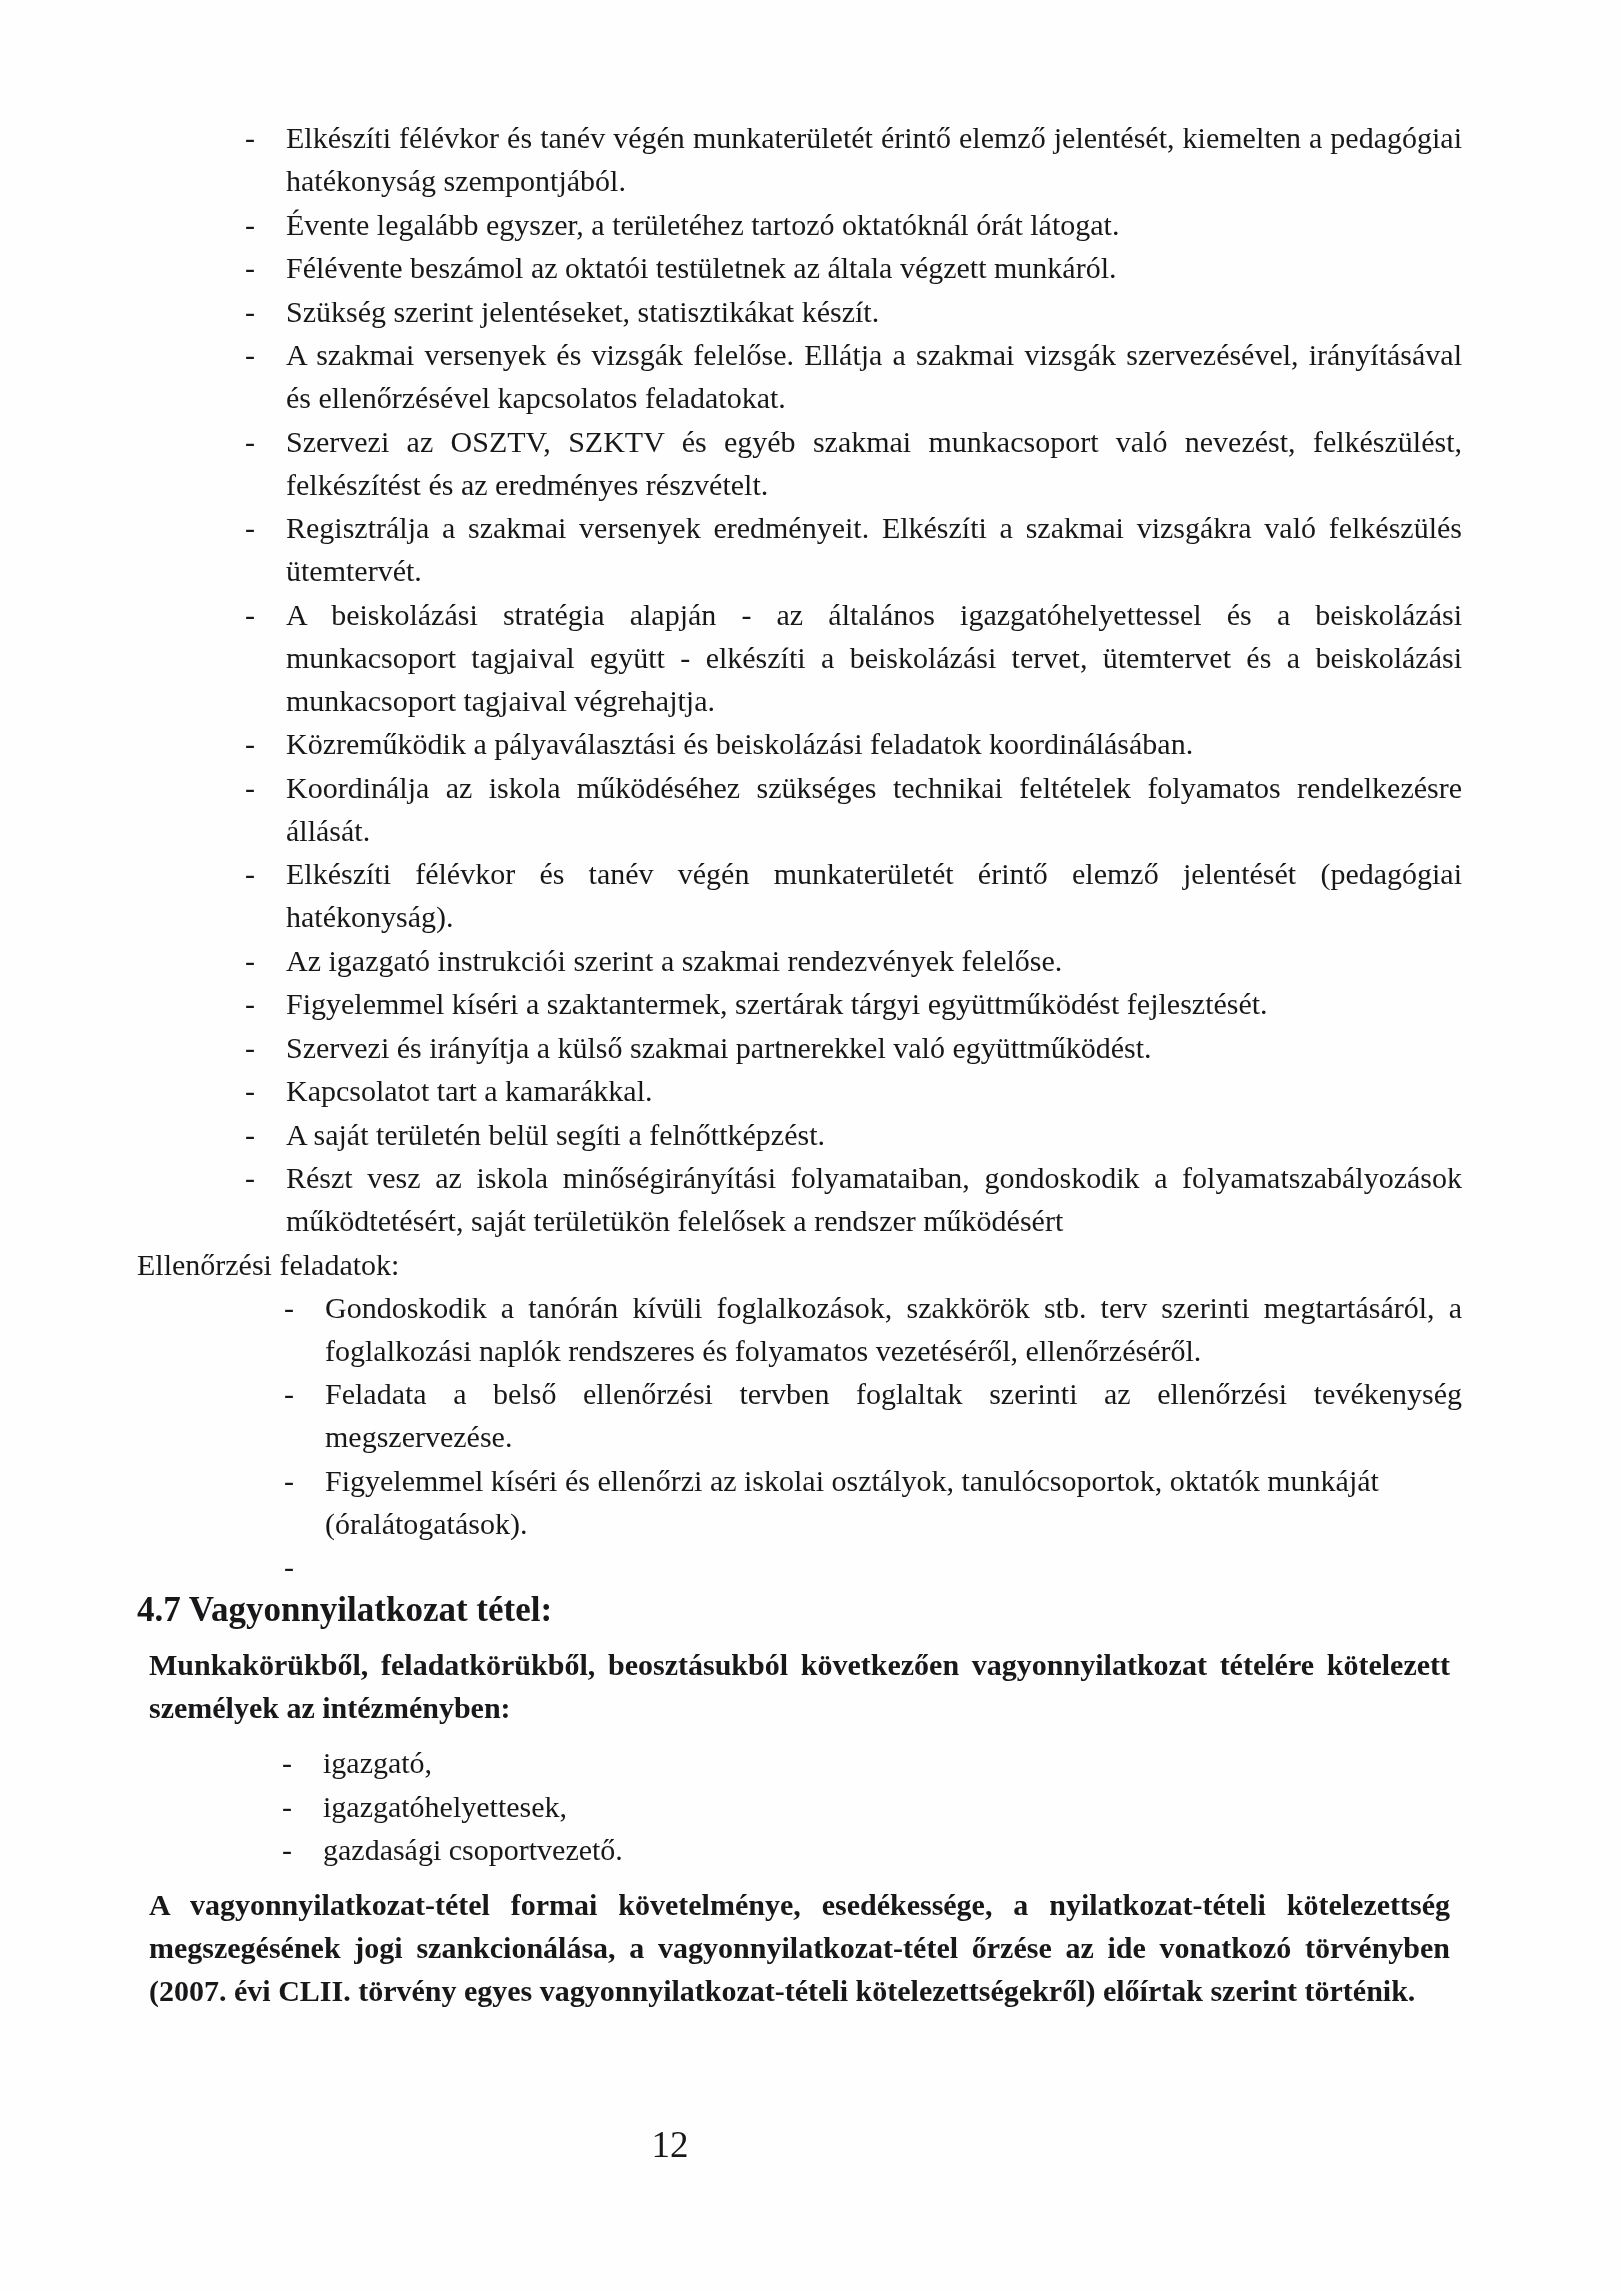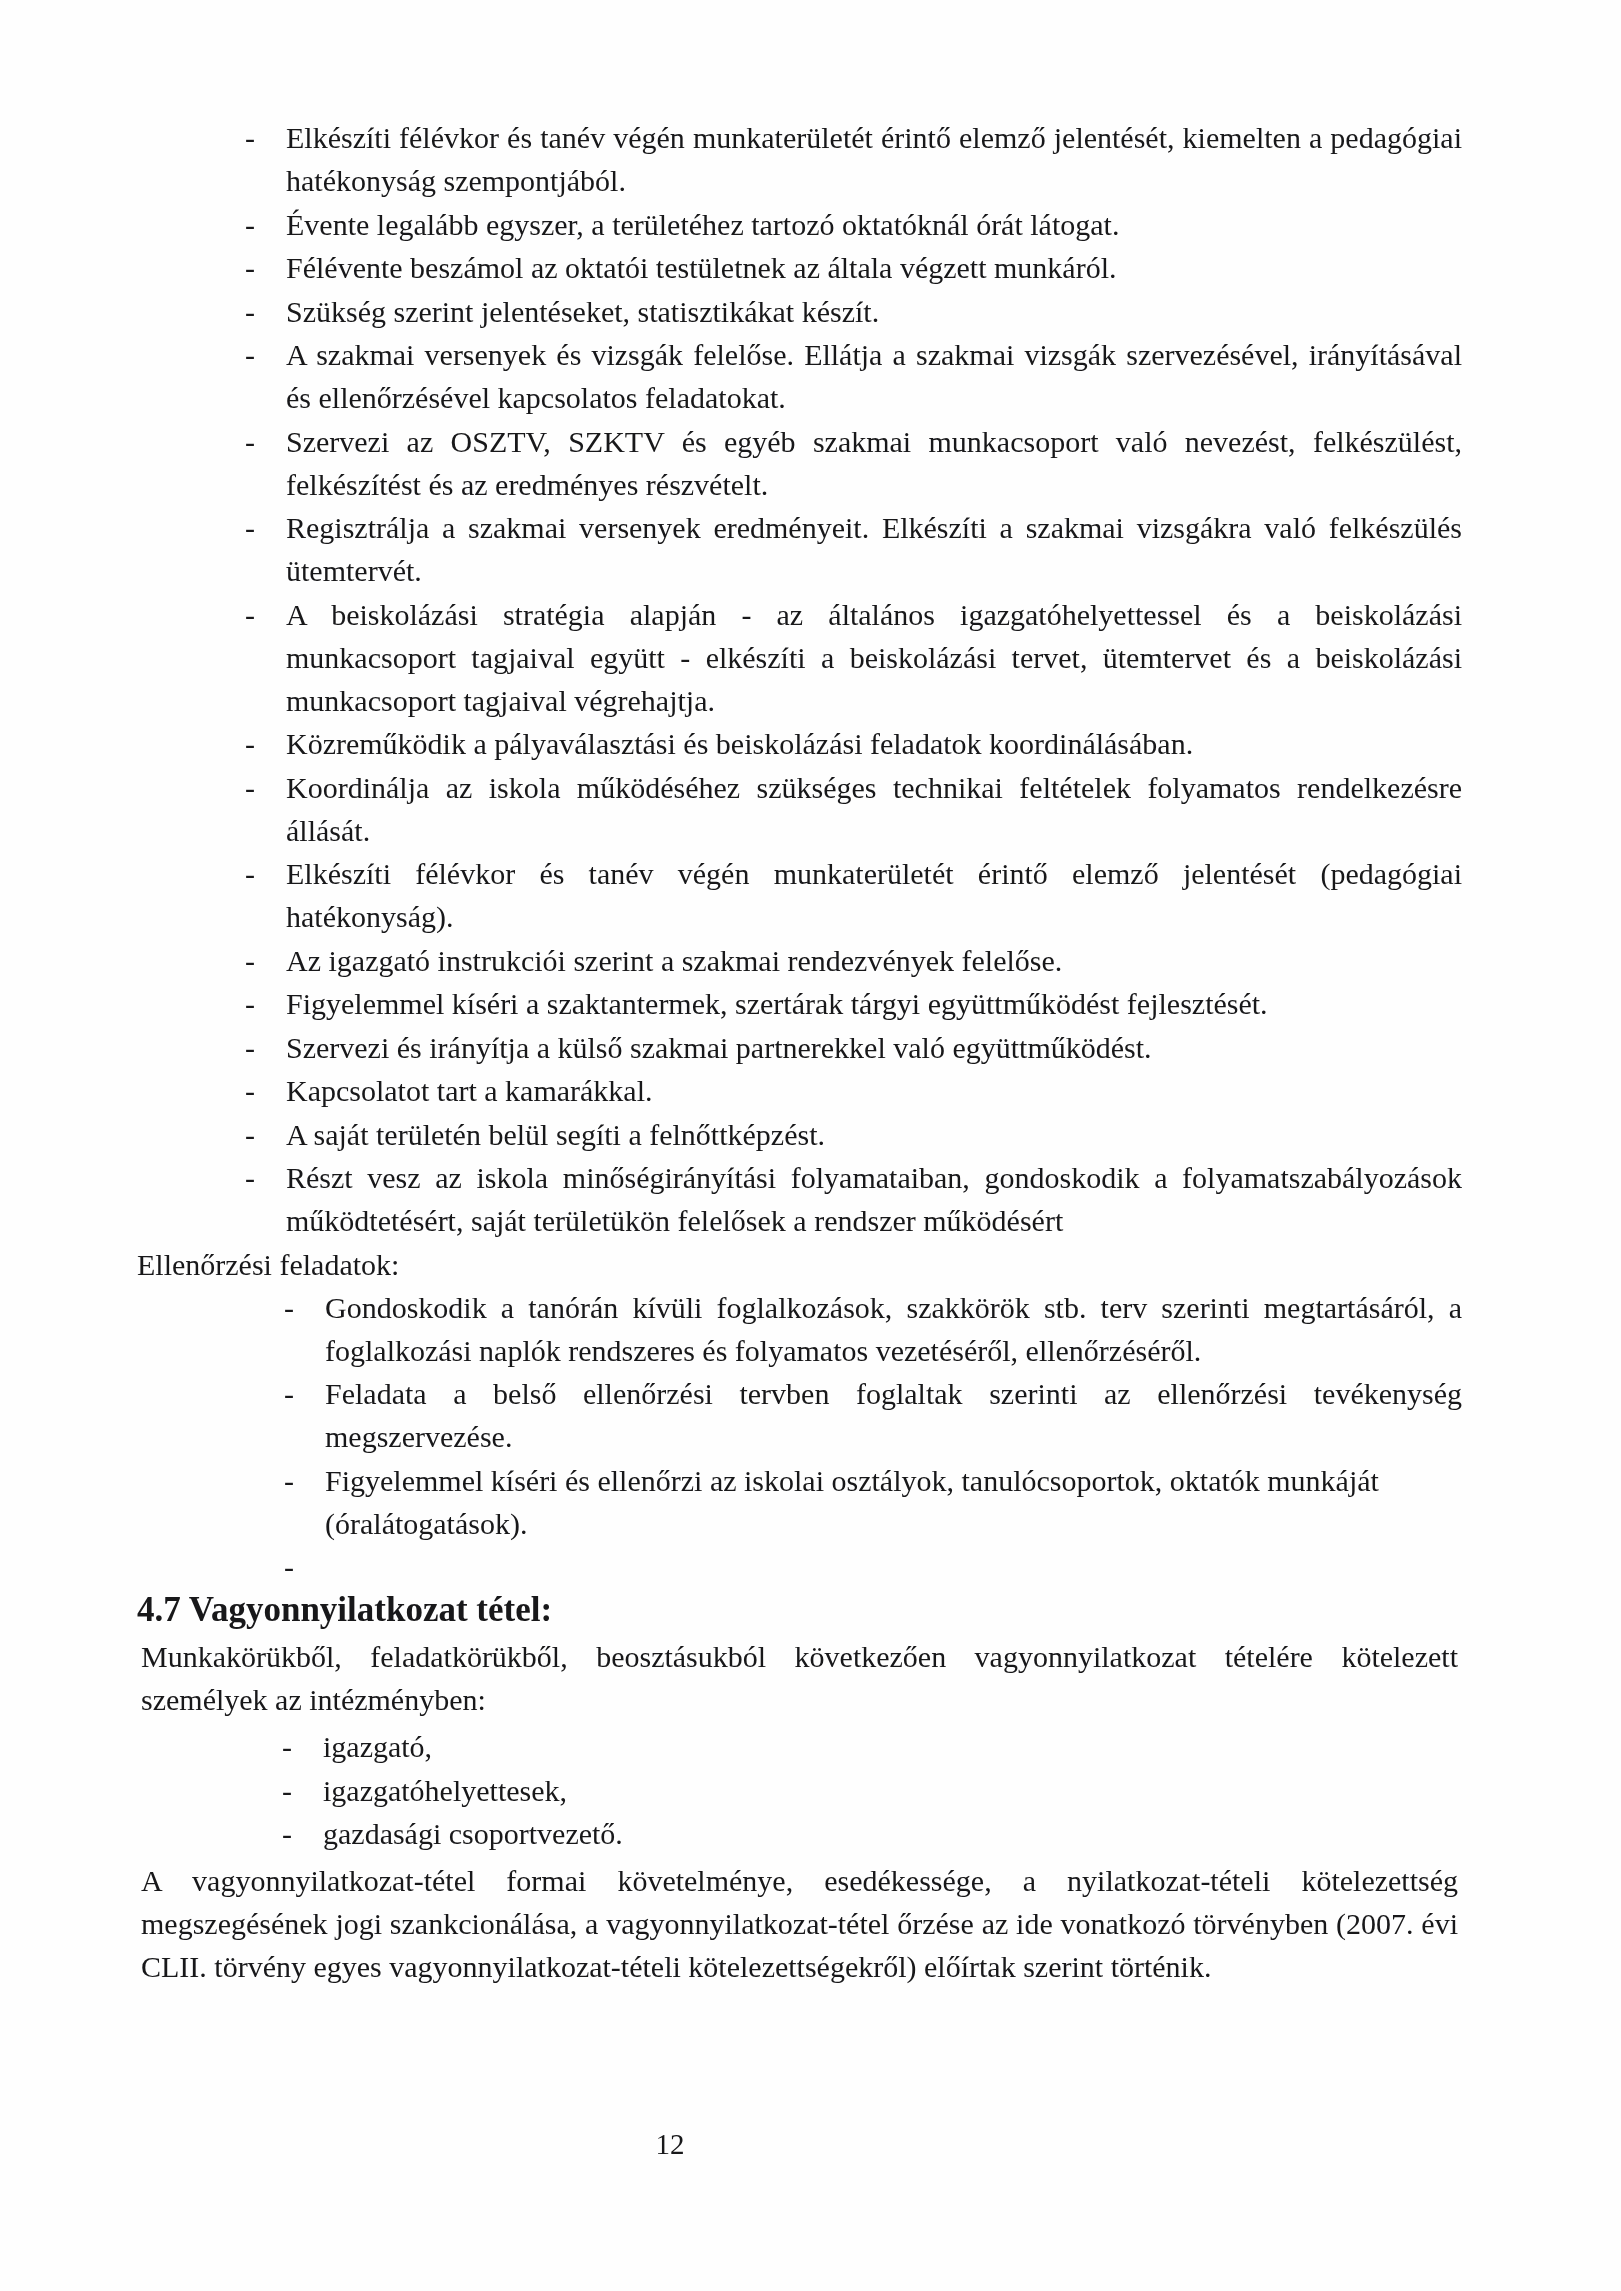--- a/index.html
+++ b/index.html
@@ -87,35 +87,36 @@
     font-weight: bold;
     font-size: 35px;
     line-height: 43px;
     margin: 0;
     text-align: left;
   }
 
   .para {
     font-size: 30px;
     line-height: 43px;
-    margin: 4px;
+    margin: 12px;
     text-align: justify;
     text-justify: inter-word;
     hyphens: none;
+    font-weight: bold;
   }
 
   .spacer-lg { height: 43px; }
 
   .page-number {
     position: absolute;
     left: 0;
     top: 2125px;
     width: 1340px;
     text-align: center;
-    font-size: 29px;
+    font-size: 37px;
     line-height: 39px;
   }
 </style>
 </head>
 <body>
 
 <div class="page">
 
   <div class="content">
 

